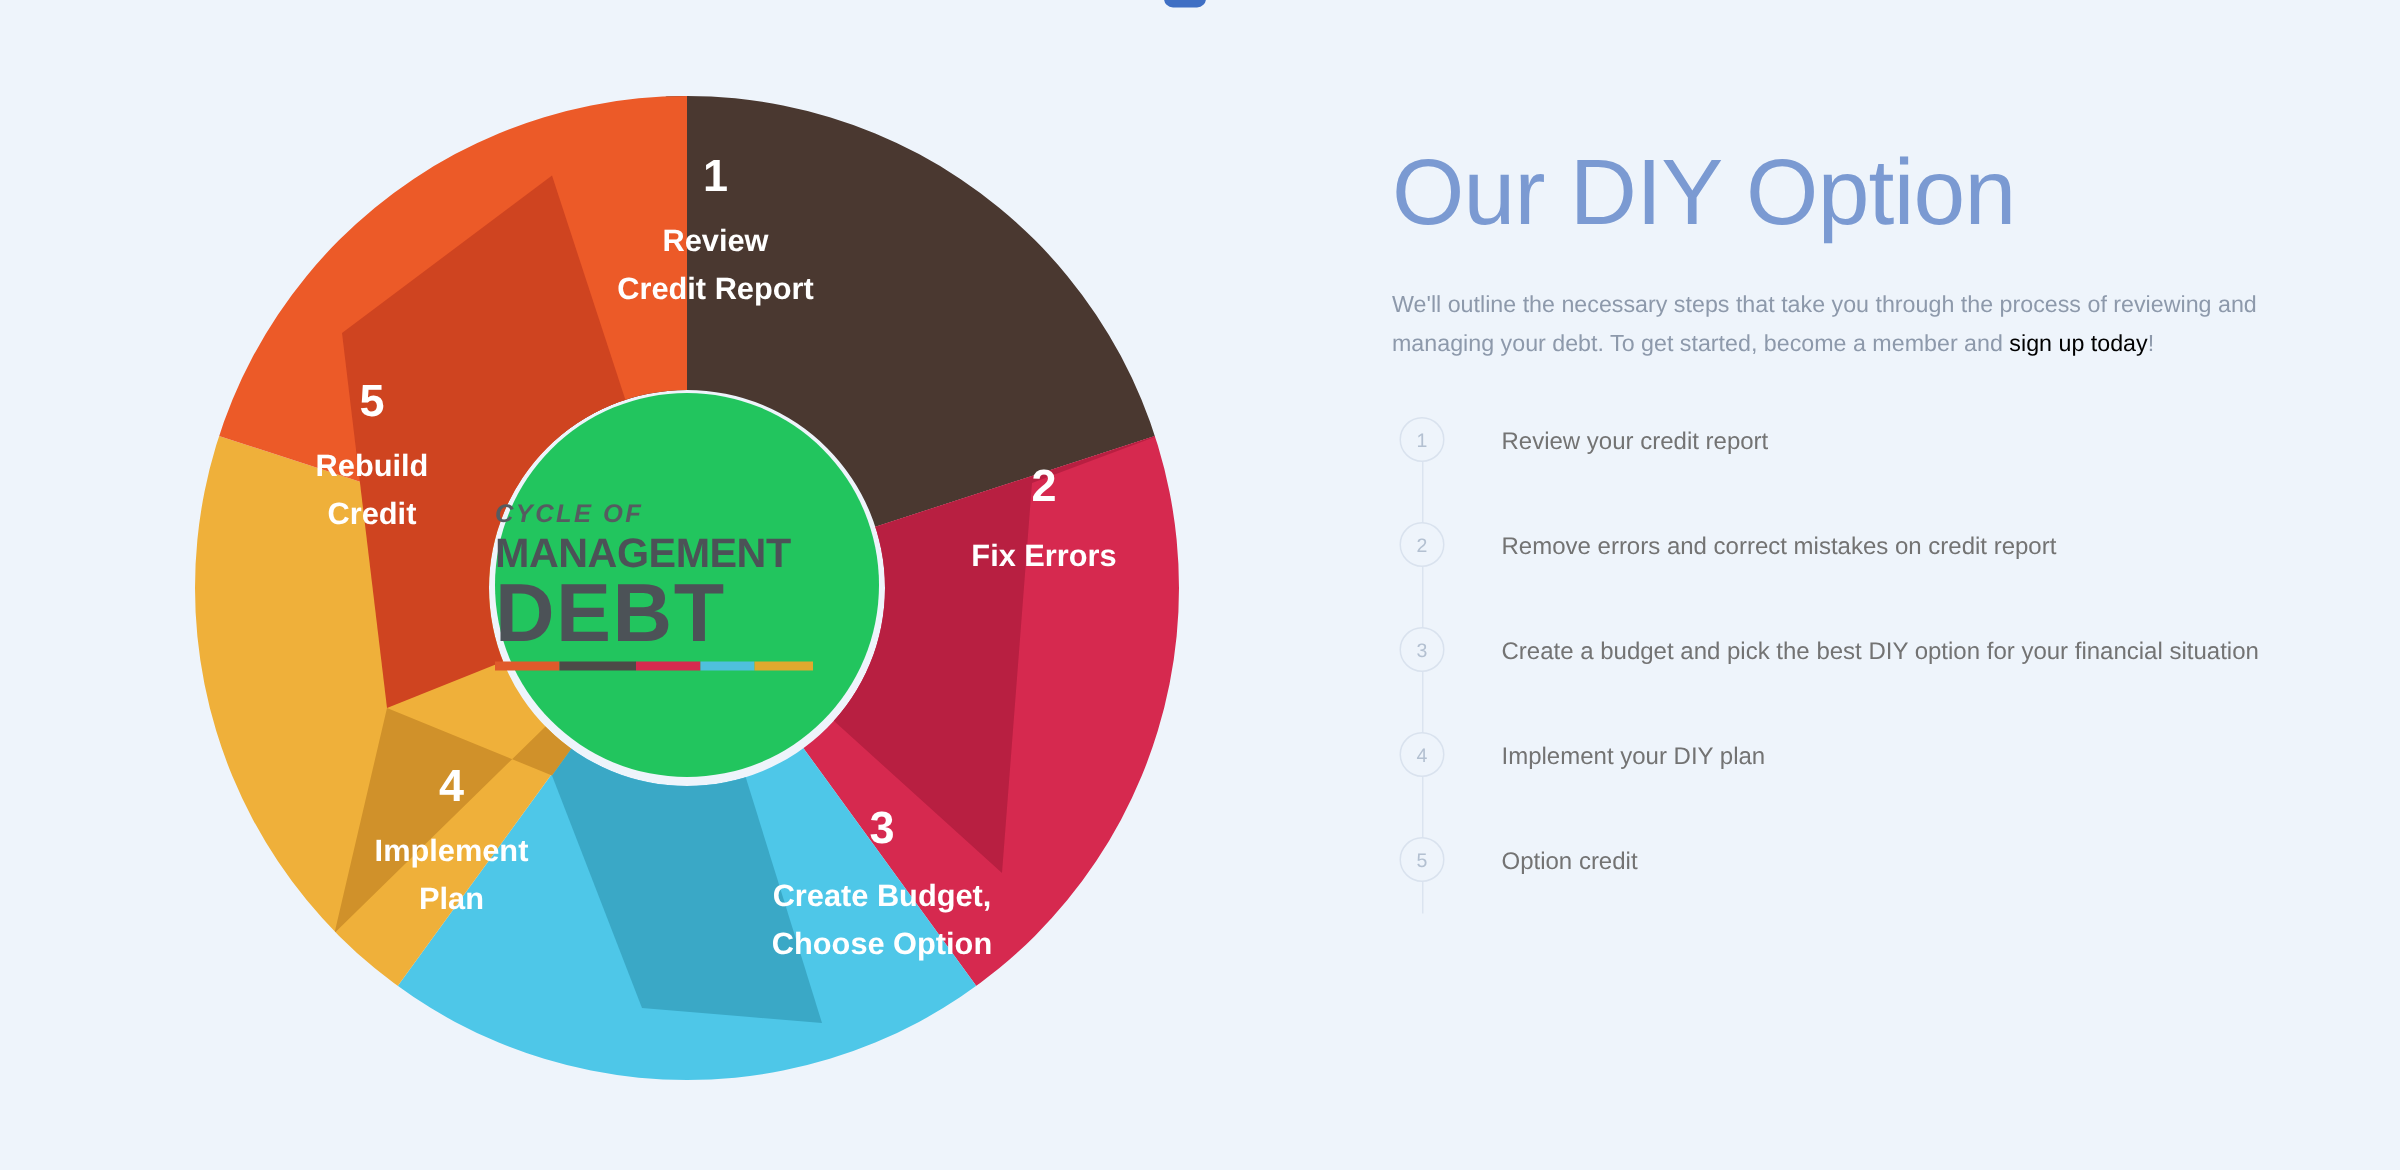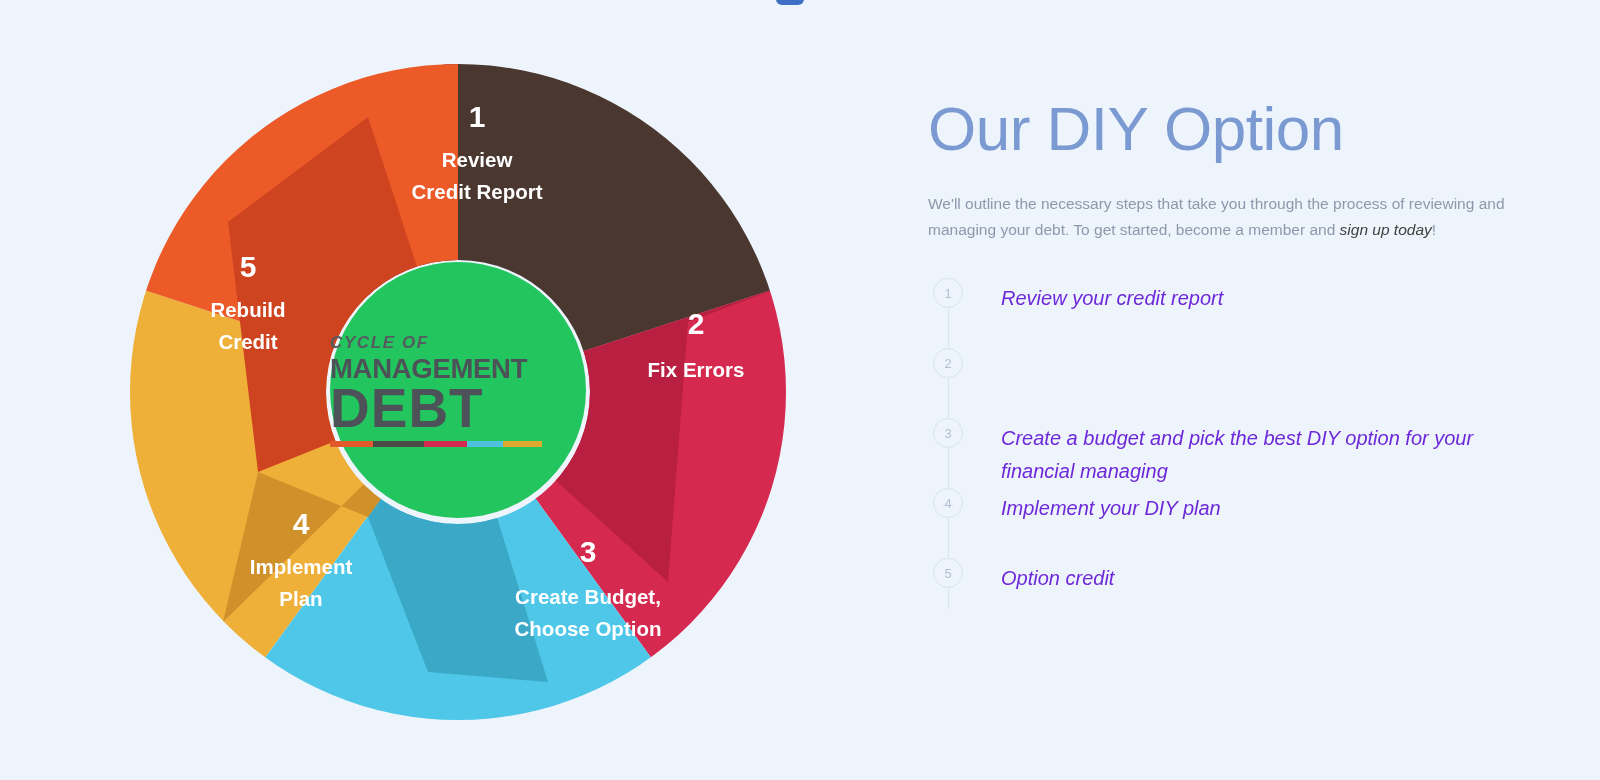--- a/index.html
+++ b/index.html
@@ -118,23 +118,22 @@
   }
 
   #intro {
     margin-top: 30px;
     font-size: 15.5px;
     line-height: 1.68;
     color: #8d99ab;
     max-width: 580px;
   }
   #intro .lnk {
-    color: #404040;
+    color: #000000;
     text-decoration: none;
-    font-style: italic;
   }
 
   #steps {
     position: relative;
     margin-top: 34px;
   }
   #steps-rail {
     position: absolute;
     left: 20px;
     top: 16px;
@@ -167,25 +166,24 @@
     border: 1px solid #d9e2ee;
     border-radius: 50%;
     background: #eef4fb;
     font-style: normal;
     font-size: 13px;
     color: #b3c0d1;
   }
   .step-text {
     padding-left: 33px;
     padding-top: 5px;
-    font-size: 20px;
+    font-size: 16px;
     line-height: 1.62;
-    color: #6d28d9;
+    color: #737373;
     max-width: 540px;
-    font-style: italic;
   }
 </style>
 </head>
 <body>
 
 <div id="page">
 
   <div id="top-nub"></div>
 
   <div id="wheel-wrap">
@@ -278,27 +276,28 @@
         <span class="step-bullet">
           <i>1</i>
         </span>
         <span class="step-text">Review your credit report</span>
       </div>
 
       <div class="step">
         <span class="step-bullet">
           <i>2</i>
         </span>
+        <span class="step-text">Remove errors and correct mistakes on credit report</span>
       </div>
 
       <div class="step">
         <span class="step-bullet">
           <i>3</i>
         </span>
-        <span class="step-text">Create a budget and pick the best DIY option for your financial managing</span>
+        <span class="step-text">Create a budget and pick the best DIY option for your financial situation</span>
       </div>
 
       <div class="step">
         <span class="step-bullet">
           <i>4</i>
         </span>
         <span class="step-text">Implement your DIY plan</span>
       </div>
 
       <div class="step">

